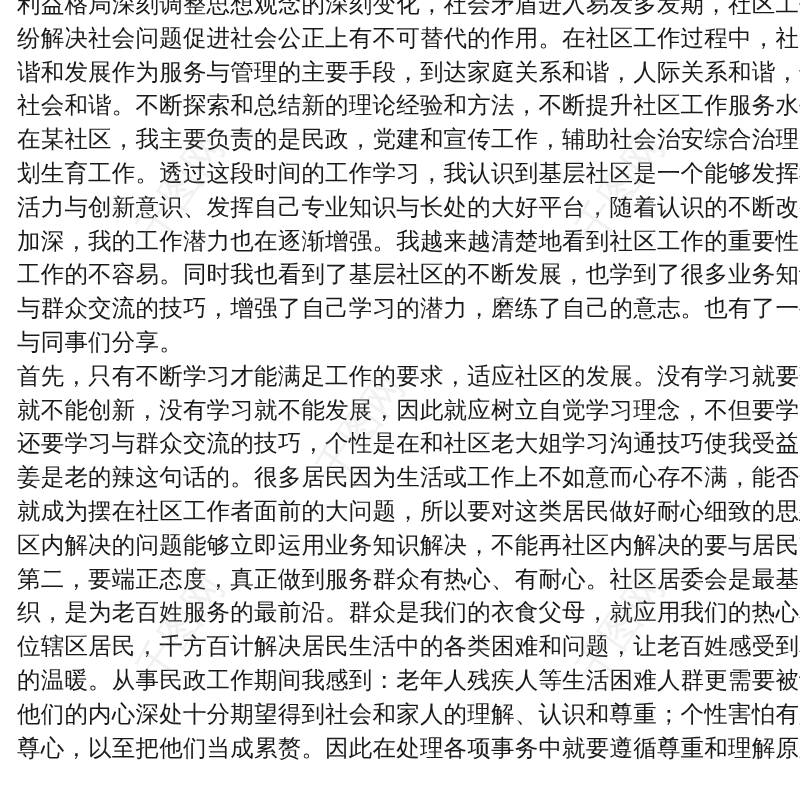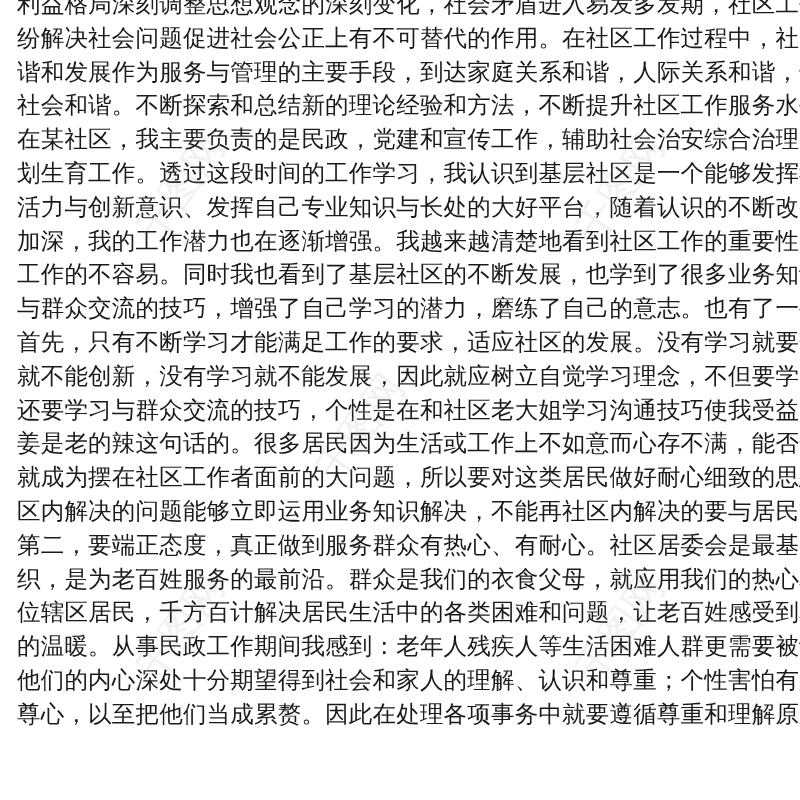--- a/index.html
+++ b/index.html
@@ -33,20 +33,21 @@
   <span class="line">利益格局深刻调整思想观念的深刻变化，社会矛盾进入易发多发期，社区工作在化解矛盾纠</span>
   <span class="line">纷解决社会问题促进社会公正上有不可替代的作用。在社区工作过程中，社区工作者应将和</span>
   <span class="line">谐和发展作为服务与管理的主要手段，到达家庭关系和谐，人际关系和谐，干群关系和谐和</span>
   <span class="line">社会和谐。不断探索和总结新的理论经验和方法，不断提升社区工作服务水平，解决各种社</span>
   <span class="line">在某社区，我主要负责的是民政，党建和宣传工作，辅助社会治安综合治理、劳动保障、计</span>
   <span class="line">划生育工作。透过这段时间的工作学习，我认识到基层社区是一个能够发挥我们年轻大学生</span>
   <span class="line">活力与创新意识、发挥自己专业知识与长处的大好平台，随着认识的不断改变，感受的不断</span>
   <span class="line">加深，我的工作潜力也在逐渐增强。我越来越清楚地看到社区工作的重要性，以及做好社区</span>
   <span class="line">工作的不容易。同时我也看到了基层社区的不断发展，也学到了很多业务知识、掌握了很多</span>
   <span class="line">与群众交流的技巧，增强了自己学习的潜力，磨练了自己的意志。也有了一些心得体会，想</span>
+  <span class="line">与同事们分享。</span>
   <span class="line">首先，只有不断学习才能满足工作的要求，适应社区的发展。没有学习就要落后，没有学习</span>
   <span class="line">就不能创新，没有学习就不能发展，因此就应树立自觉学习理念，不但要学习社区业务知识，</span>
   <span class="line">还要学习与群众交流的技巧，个性是在和社区老大姐学习沟通技巧使我受益匪浅，也体会到</span>
   <span class="line">姜是老的辣这句话的。很多居民因为生活或工作上不如意而心存不满，能否化解群众的怨气</span>
   <span class="line">就成为摆在社区工作者面前的大问题，所以要对这类居民做好耐心细致的思想工作，能在社</span>
   <span class="line">区内解决的问题能够立即运用业务知识解决，不能再社区内解决的要与居民交流沟通，理顺</span>
   <span class="line">第二，要端正态度，真正做到服务群众有热心、有耐心。社区居委会是最基层的群众自治组</span>
   <span class="line">织，是为老百姓服务的最前沿。群众是我们的衣食父母，就应用我们的热心和耐心帮忙每一</span>
   <span class="line">位辖区居民，千方百计解决居民生活中的各类困难和问题，让老百姓感受到和谐社会大家庭</span>
   <span class="line">的温暖。从事民政工作期间我感到：老年人残疾人等生活困难人群更需要被认识，被尊重，</span>

